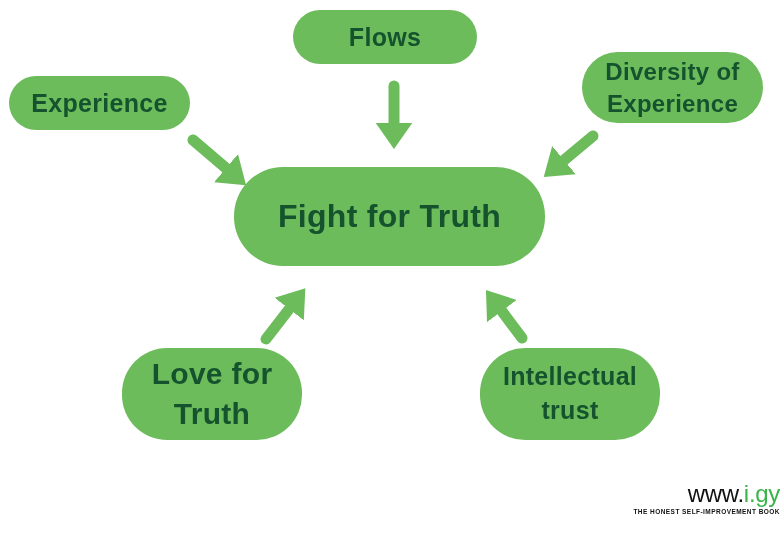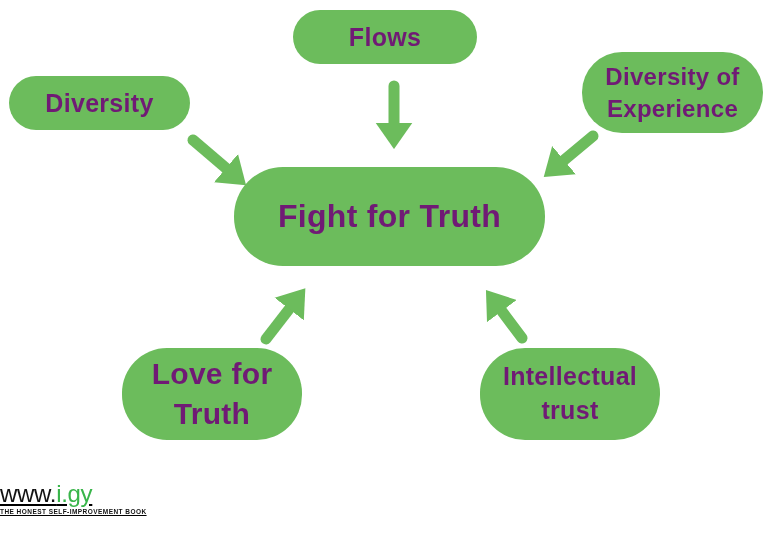--- a/index.html
+++ b/index.html
@@ -18,40 +18,40 @@
   .arrow-layer {
     position: absolute;
     left: 0;
     top: 0;
     width: 780px;
     height: 541px;
   }
   .node {
     position: absolute;
     background: #6CBC5C;
-    color: #701a75;
+    color: #14532d;
     font-weight: bold;
     display: flex;
     align-items: center;
     justify-content: center;
     text-align: center;
     box-sizing: border-box;
     letter-spacing: 0.3px;
   }
   .node .label { width: 100%; }
   .node-flows {
     left: 293px; top: 10px; width: 184px; height: 54px;
     border-radius: 27px; font-size: 25px;
   }
   .node-education {
     left: 9px; top: 76px; width: 181px; height: 54px;
     border-radius: 27px; font-size: 25px;
   }
   .node-diversity {
-    left: 582px; top: 52px; width: 181px; height: 81px;
+    left: 582px; top: 52px; width: 181px; height: 71px;
     border-radius: 40px; font-size: 24px; line-height: 1.3;
     padding: 0 8px;
   }
   .node-center {
     left: 234px; top: 167px; width: 311px; height: 99px;
     border-radius: 49px; font-size: 32px;
   }
   .node-love {
     left: 122px; top: 348px; width: 180px; height: 92px;
     border-radius: 45px; font-size: 30px; line-height: 1.35;
@@ -61,22 +61,21 @@
     left: 480px; top: 348px; width: 180px; height: 92px;
     border-radius: 45px; font-size: 25px; line-height: 1.35;
     padding: 0 6px;
     align-items: center;
   }
   .footer {
     position: absolute;
     left: 0;
     top: 481px;
     width: 100%;
-    text-align: left;
-    text-decoration: underline;
+    text-align: right;
   }
   .logo {
     font-size: 24px;
     line-height: 1.05;
     letter-spacing: -0.3px;
   }
   .logo .logo-prefix { color: #121212; }
   .logo .logo-suffix { color: #39B54A; }
   .tagline {
     margin-top: 2px;
@@ -104,21 +103,21 @@
       <line x1="266" y1="339" x2="290" y2="308" marker-end="url(#ah)"></line>
       <line x1="522" y1="338" x2="501" y2="310" marker-end="url(#ah)"></line>
     </g>
   </svg>
 
   <div class="node node-flows">
     <div class="label">Flows</div>
   </div>
 
   <div class="node node-education">
-    <div class="label">Diversity</div>
+    <div class="label">Experience</div>
   </div>
 
   <div class="node node-diversity">
     <div class="label">Diversity of Experience</div>
   </div>
 
   <div class="node node-center">
     <div class="label">Fight for Truth</div>
   </div>
 

